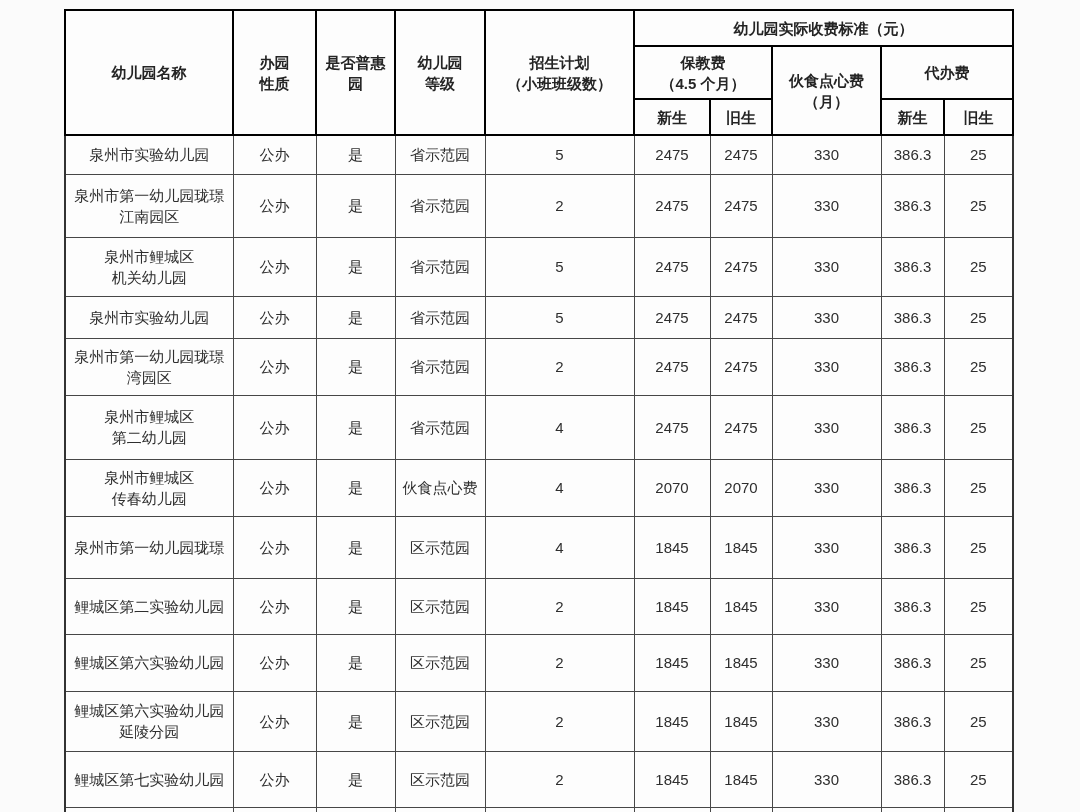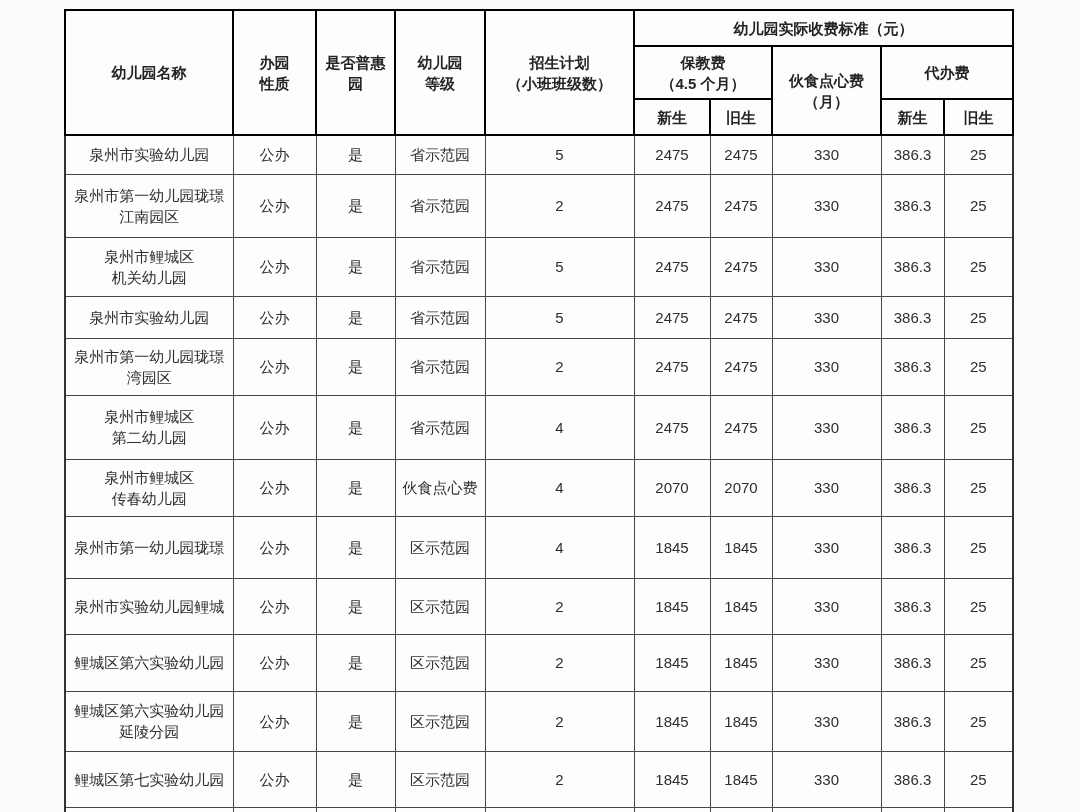--- a/index.html
+++ b/index.html
@@ -182,21 +182,21 @@
     <td>是</td>
     <td>区示范园</td>
     <td>4</td>
     <td>1845</td>
     <td>1845</td>
     <td>330</td>
     <td>386.3</td>
     <td>25</td>
   </tr>
         <tr>
-    <td>泉州市实验幼儿园鲤城</td>
+    <td>鲤城区第二实验幼儿园</td>
     <td>公办</td>
     <td>是</td>
     <td>区示范园</td>
     <td>2</td>
     <td>1845</td>
     <td>1845</td>
     <td>330</td>
     <td>386.3</td>
     <td>25</td>
   </tr>

